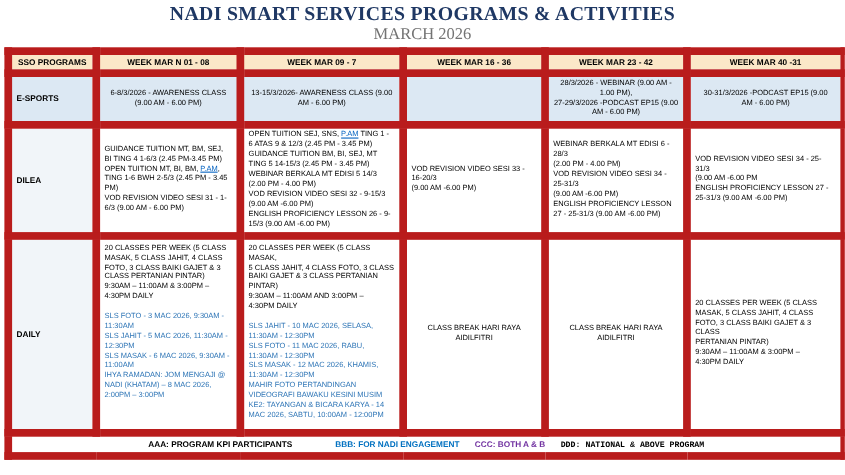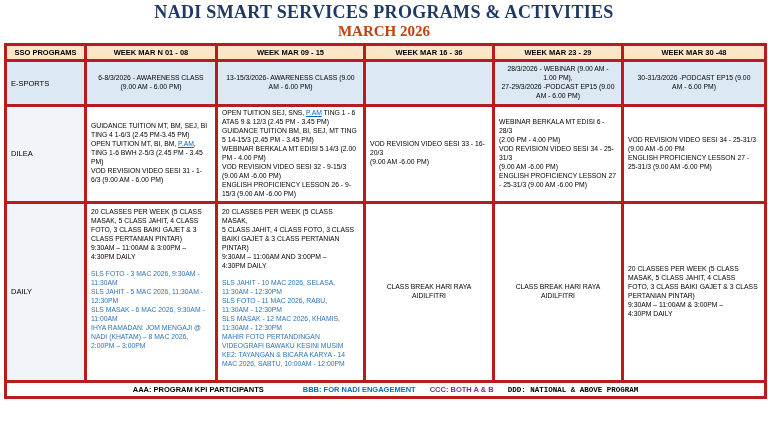--- a/index.html
+++ b/index.html
@@ -1,23 +1,23 @@
 <!DOCTYPE html>
 <html><head>
 <meta charset="utf-8">
 <style>
   html,body{margin:0;padding:0;background:#ffffff;}
   body{width:768px;height:432px;overflow:hidden;font-family:"Liberation Sans",sans-serif;}
   .page{width:768px;height:432px;background:#ffffff;}
   .title{font-family:"Liberation Serif",serif;font-weight:bold;font-size:18px;color:#1F3864;text-align:center;margin:2px 0 0 0;letter-spacing:.3px;}
-  .subtitle{font-family:"Liberation Serif",serif;font-weight:bold;font-size:15px;color:#c2410c;text-align:center;margin:0 0 3px 0;}
+  .subtitle{font-family:"Liberation Serif",serif;font-weight:normal;font-size:15px;color:#737373;text-align:center;margin:0 0 3px 0;}
   table.sched{border-collapse:collapse;table-layout:fixed;width:760px;margin:0 4px;border:2px solid #1f1f1f;}
-  table.sched th, table.sched td{border:3px solid #b91c1c;padding:2px 4px;vertical-align:middle;overflow:hidden;}
+  table.sched th, table.sched td{border:7px solid #b91c1c;padding:2px 4px;vertical-align:middle;overflow:hidden;}
   table.sched th{background:#FBE7C8;font-size:7.5px;font-weight:bold;text-align:center;color:#000;}
-  td.label-cell{font-size:7.5px;font-weight:normal;text-align:left;padding-left:5px;color:#000;}
+  td.label-cell{font-size:7.5px;font-weight:bold;text-align:left;padding-left:5px;color:#000;}
   td.content-cell{font-size:6.8px;line-height:1.32;color:#000;white-space:pre-wrap;word-wrap:break-word;}
   td.footer-cell{background:#ffffff;font-size:7.5px;font-weight:bold;text-align:center;padding:4px 2px;}
   td.footer-cell span{margin:0 7px;text-align:right;}
   .txt-blue{color:#2E75B6;}
   .txt-link{color:#0563C1;text-decoration:underline;cursor:pointer;}
 </style>
 </head>
 <body>
 
 <div class="page">
@@ -30,24 +30,24 @@
         <col style="width: 131px;">
         <col style="width: 148px;">
         <col style="width: 129px;">
         <col style="width: 129px;">
         <col style="width: 143px;">
       </colgroup>
     <thead>
       <tr>
           <th>SSO PROGRAMS</th>
           <th>WEEK MAR N 01 - 08</th>
-          <th>WEEK MAR  09 - 15</th>
+          <th>WEEK MAR  09 - 7</th>
           <th>WEEK MAR 16 - 36</th>
-          <th>WEEK MAR  23 - 29</th>
-          <th>WEEK MAR 30 -48</th>
+          <th>WEEK MAR  23 - 42</th>
+          <th>WEEK MAR 40 -31</th>
         </tr>
     </thead>
     <tbody>
         <tr style="height: 45px;">
           <td class="label-cell" style="background: rgb(220, 232, 243);">E-SPORTS</td>
           <td class="content-cell" style="background: rgb(220, 232, 243); text-align: center; vertical-align: middle;"><span>6-8/3/2026 - AWARENESS CLASS
 (9.00 AM - 6.00 PM)</span></td>
           <td class="content-cell" style="background: rgb(220, 232, 243); text-align: center; vertical-align: middle;"><span>13-15/3/2026- AWARENESS CLASS (9.00
 AM - 6.00 PM)</span></td>
           <td class="content-cell" style="background: rgb(220, 232, 243); text-align: center; vertical-align: middle;"></td>

